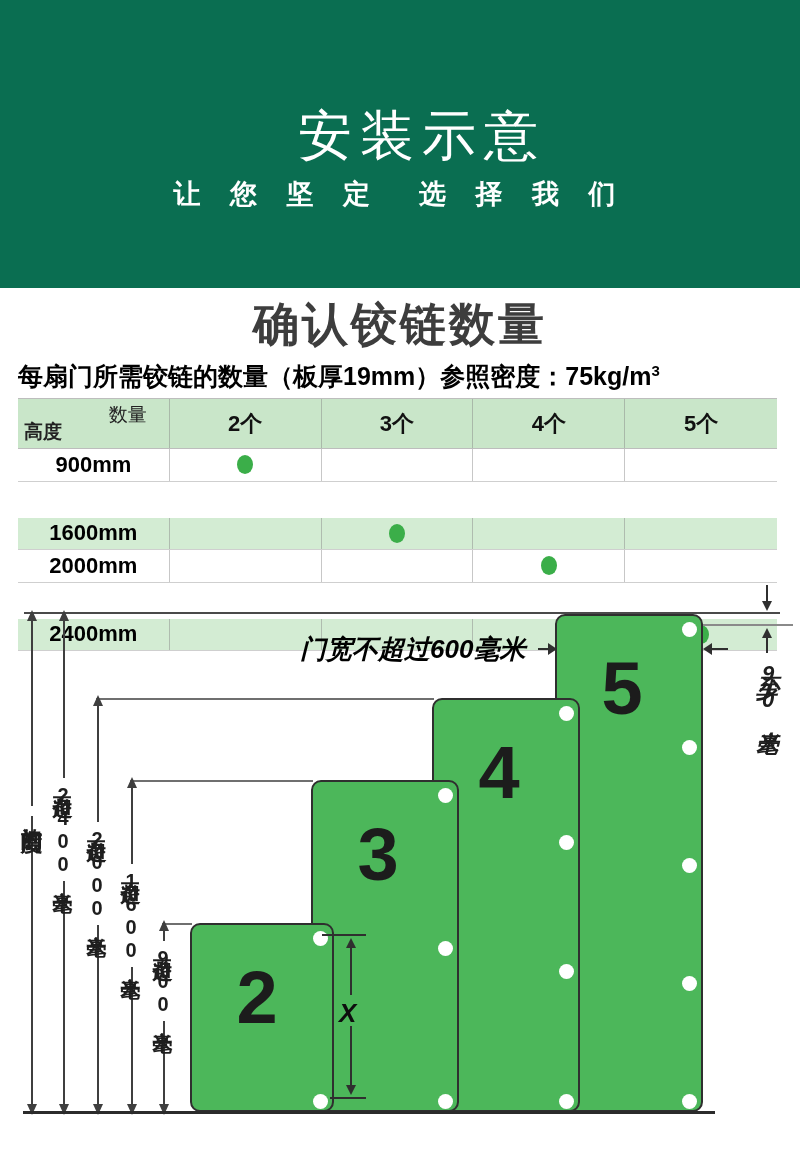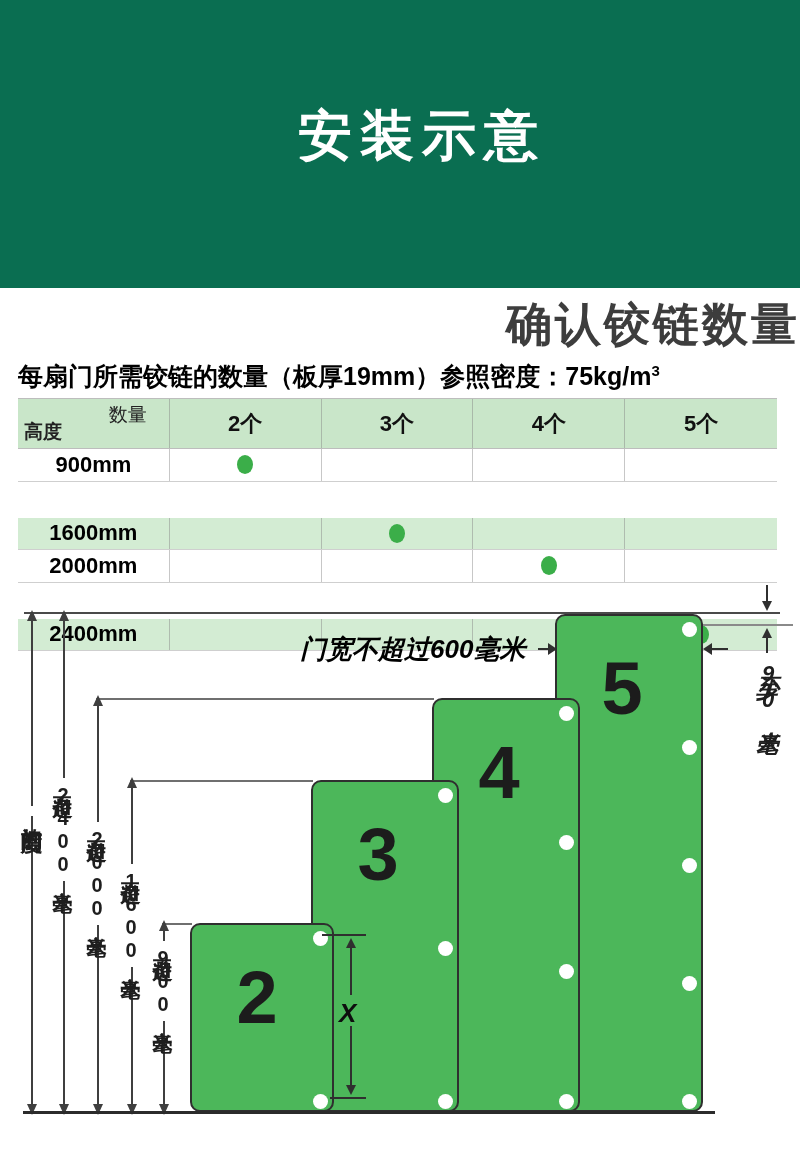--- a/index.html
+++ b/index.html
@@ -6,26 +6,26 @@
     --banner:#0a6e51; --door:#4cb75a; --dot:#3bae49;
     --thead:#c9e6c9; --trow:#d3ecd3; --ink:#3f3f3f;
   }
   *{margin:0;padding:0;box-sizing:border-box;}
   body{background:#888;font-family:"Liberation Sans","DejaVu Sans",sans-serif;}
   .page{position:relative;width:800px;height:1150px;background:#fff;margin:0 auto;overflow:hidden;}
 
   
   .banner{position:absolute;left:0;top:0;width:800px;height:288px;background:var(--banner);}
   .banner-title{position:absolute;left:0;top:100px;width:100%;text-align:center;
-    color:#fff;font-size:54px;font-weight:700;letter-spacing:8px;padding-left:44px;}
+    color:#fff;font-size:54px;font-weight:400;letter-spacing:8px;padding-left:44px;}
   .banner-sub{position:absolute;left:0;top:176px;width:100%;text-align:center;
     color:#fff;font-size:27px;font-weight:600;letter-spacing:11px;}
 
   
-  .section-title{position:absolute;left:0;top:294px;width:100%;text-align:right;
+  .section-title{position:absolute;left:0;top:294px;width:100%;text-align:center;
     color:#3d3d3d;font-size:46px;font-weight:700;letter-spacing:3px;}
   .desc{position:absolute;left:18px;top:360px;font-size:25px;font-weight:700;color:#000;}
   .desc sup{font-size:15px;font-weight:700;}
 
   
   .htable{position:absolute;left:18px;top:398px;width:759px;border-top:1px solid #bdbdbd;}
   .thead{display:flex;height:50px;background:var(--thead);border-bottom:1px solid #bdbdbd;}
   .tcell{flex:0 0 20%;position:relative;display:flex;align-items:center;justify-content:center;
     border-right:1px solid rgba(130,130,130,.45);}
   .tcell:last-child{border-right:none;}
@@ -72,20 +72,21 @@
   .gap-label{left:754px;top:78px;font-size:23px;}
   .xlabel{left:339px;top:420px;font-size:26px;font-weight:800;color:#0e0e0e;z-index:21;}
 </style>
 </head>
 <body>
 
 <div class="page">
 
   <header class="banner">
     <div class="banner-title">安装示意</div>
+    <div class="banner-sub">让 您 坚 定　选 择 我 们</div>
   </header>
 
   <h2 class="section-title">确认铰链数量</h2>
   <p class="desc"><span>每扇门所需铰链的数量（板厚19mm）参照密度：75kg/m</span><sup>3</sup></p>
 
   <div class="htable">
     <div class="thead">
       <div class="tcell corner">
         <span class="tr-lab">数量</span>
         <span class="bl-lab">高度</span>

